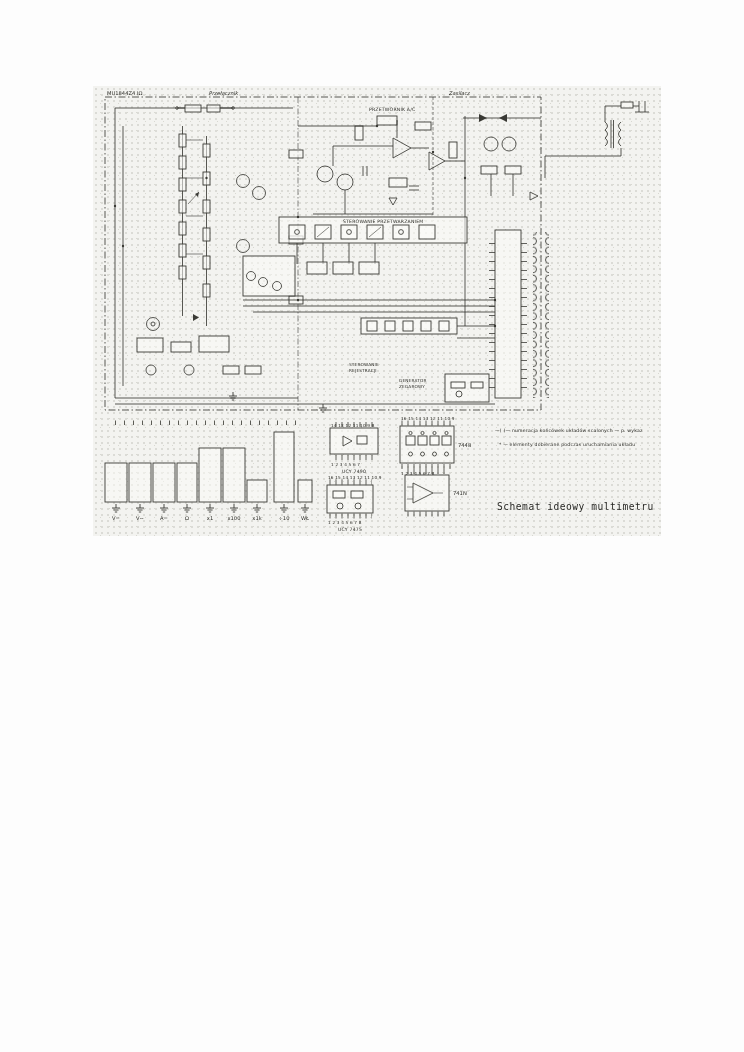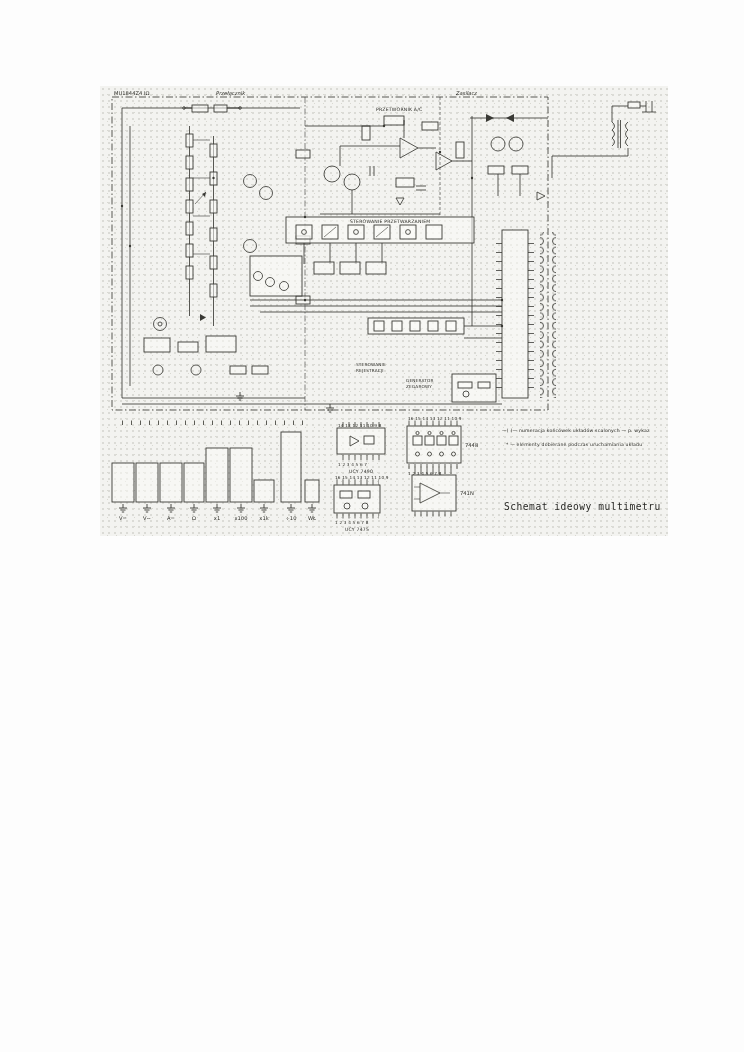--- a/index.html
+++ b/index.html
@@ -1,18 +1,18 @@
 <!DOCTYPE html>
 <html><head>
 <meta charset="utf-8">
 <style>
   html,body{margin:0;padding:0;background:#fdfdfd;}
   body{width:744px;height:1052px;position:relative;font-family:"DejaVu Sans",sans-serif;}
   .scan{
-    position:absolute;left:100px;top:86px;width:568px;height:450px;
+    position:absolute;left:93px;top:86px;width:568px;height:450px;
     background-color:#f3f3f0;
     background-image:
       radial-gradient(circle,#bfbfb9 0.55px,transparent 0.85px),
       radial-gradient(circle,#d8d8d1 0.5px,transparent 0.8px);
     background-size:6px 6px,9px 9px;
     background-position:0 0,3px 4px;
   }
   .scan svg{position:absolute;left:0;top:0;filter:blur(0.22px) contrast(1.05);opacity:0.95;}
   .w{stroke:#34342f;stroke-width:0.85;fill:none;}
   .wl{stroke:#34342f;stroke-width:0.6;fill:none;}

